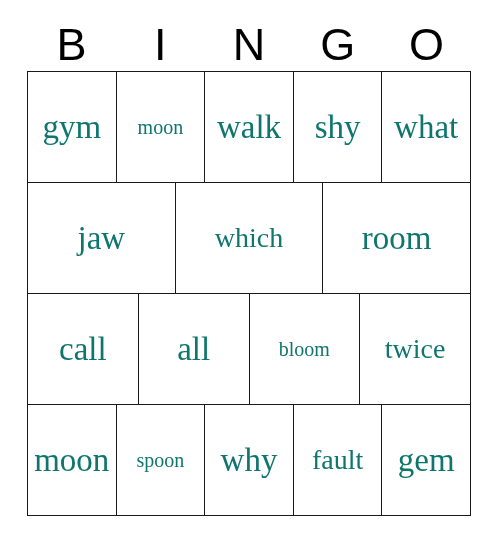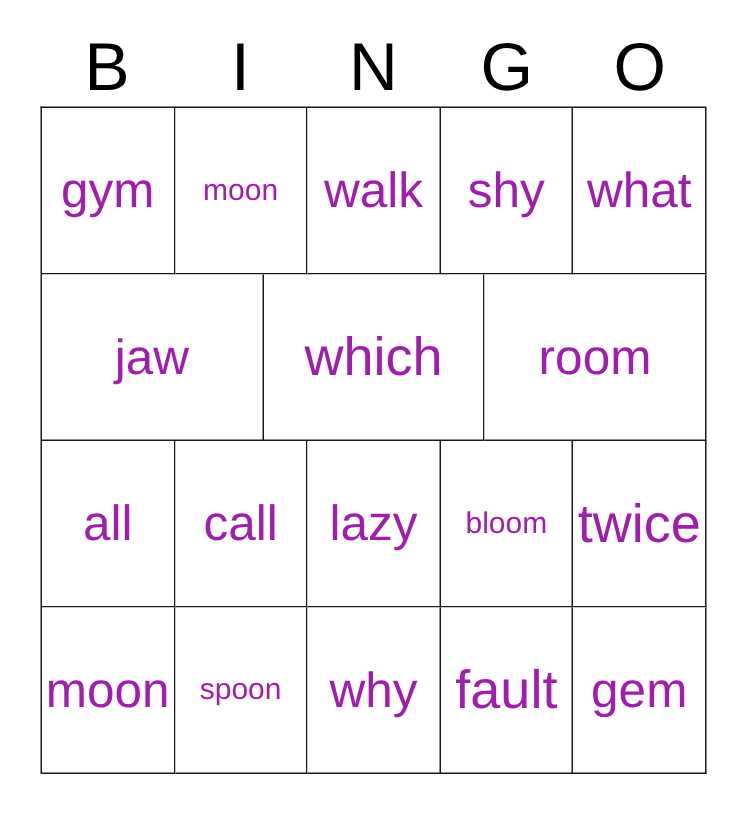--- a/index.html
+++ b/index.html
@@ -74,25 +74,26 @@
     align-items: center;
     justify-content: center;
     background: #ffffff;
     overflow: hidden;
   }
   .cell-text {
     display: block;
     text-align: center;
     line-height: 1.05;
     white-space: nowrap;
-    color: #a21caf;
+    color: #0f766e;
+    font-family: Liberation Serif, serif;
   }
   
   .size-lg .cell-text { font-size: 33px; }
-  .size-md .cell-text { font-size: 36px; }
+  .size-md .cell-text { font-size: 28px; }
   .size-sm .cell-text { font-size: 20px; }
 </style>
 </head>
 <body>
 
 <div class="card">
 
   <div class="header-row">
     <div class="header-cell">
         <span>B</span>
@@ -139,27 +140,24 @@
           <span class="cell-text">which</span>
         </div>
       <div class="cell size-lg">
           <span class="cell-text">room</span>
         </div>
     </div>
 
 
     <div class="grid-row">
       <div class="cell size-lg">
-          <span class="cell-text">all</span>
-        </div>
-      <div class="cell size-lg">
           <span class="cell-text">call</span>
         </div>
       <div class="cell size-lg">
-          <span class="cell-text">lazy</span>
+          <span class="cell-text">all</span>
         </div>
       <div class="cell size-sm">
           <span class="cell-text">bloom</span>
         </div>
       <div class="cell size-md">
           <span class="cell-text">twice</span>
         </div>
     </div>
 
     <div class="grid-row">

